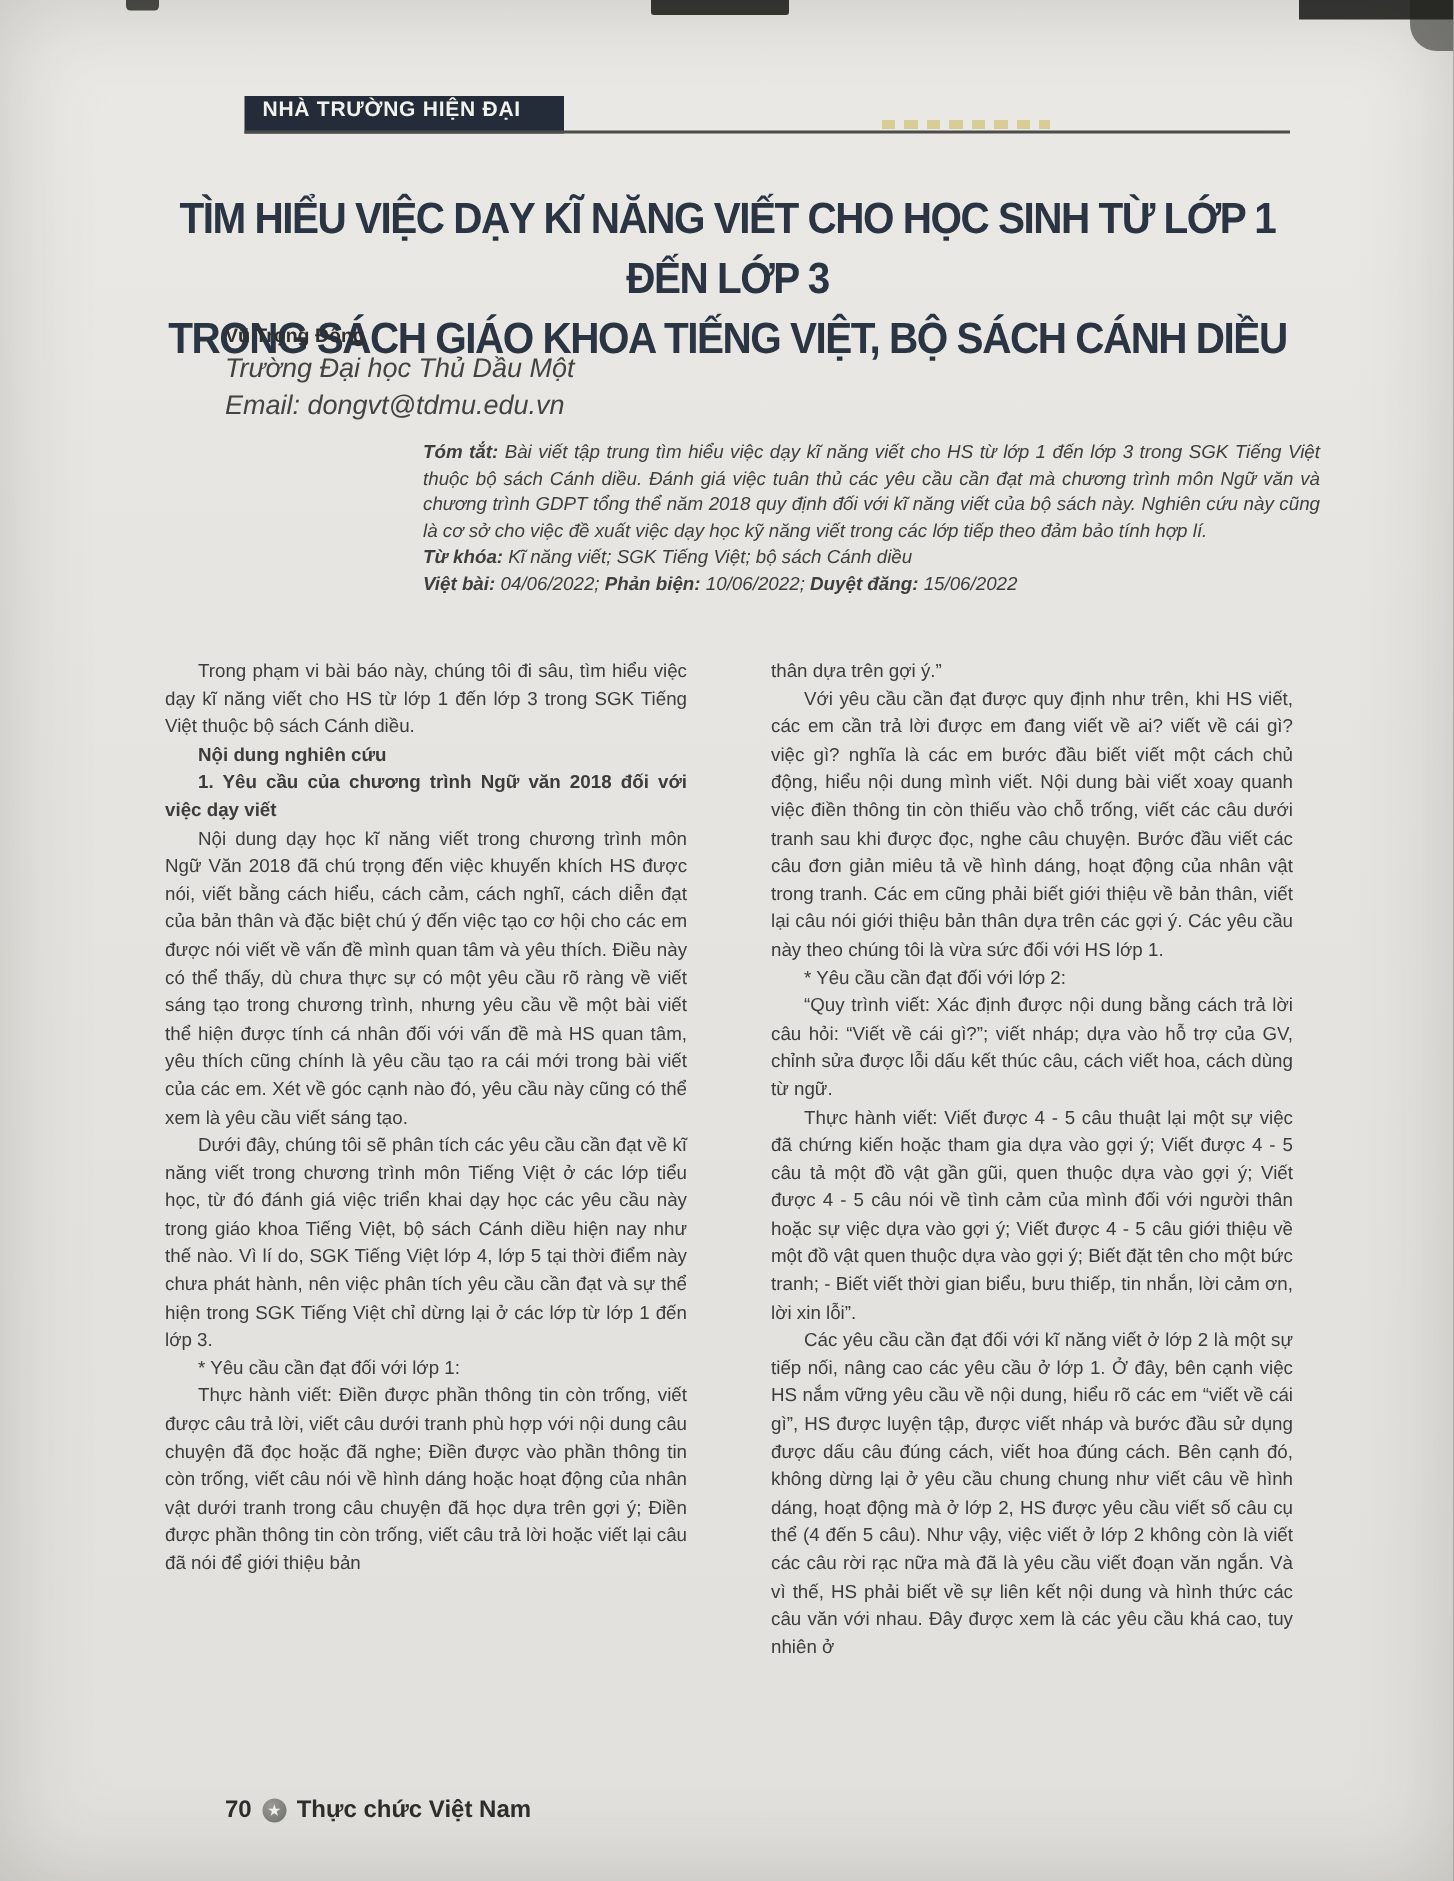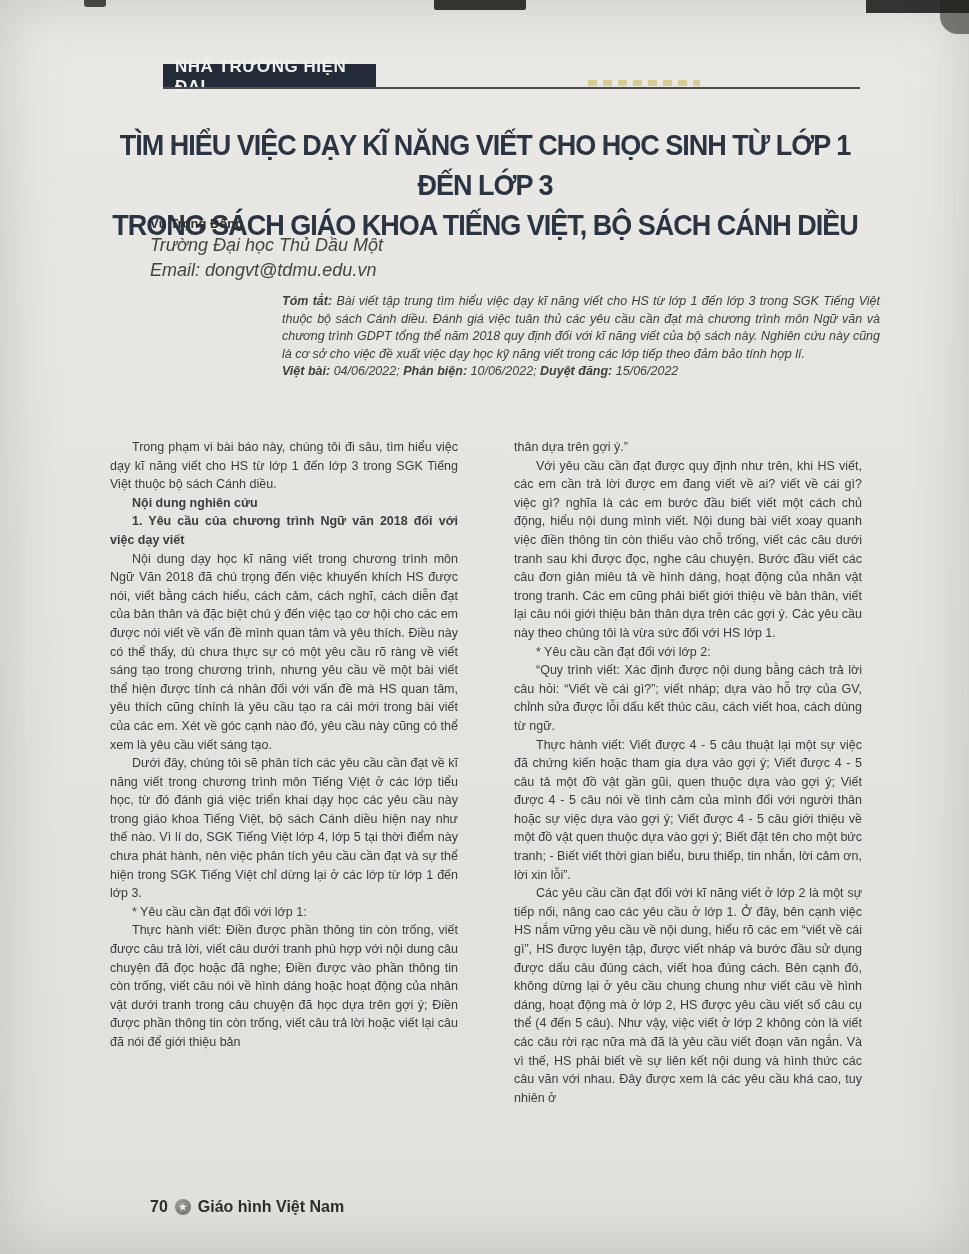--- a/index.html
+++ b/index.html
@@ -21,22 +21,22 @@
   .art-tr { left:866px; top:0; width:103px; height:13px; opacity:.9; }
   .art-tr2 { left:940px; top:0; width:29px; height:34px; opacity:.55; border-radius:0 0 0 18px; }
   .art-dashes {
     position:absolute; left:588px; top:80px; width:112px; height:6px;
     background:repeating-linear-gradient(90deg, rgba(198,178,70,.5) 0 9px, rgba(0,0,0,0) 9px 15px);
   }
   
   .section-bar {
     position:absolute; left:163px; top:64px; width:213px; height:25px;
     background:#232c38; color:#f1f1ee;
-    display:flex; align-items:center; padding-left:12px;
-    font-size:17px; font-weight:bold; letter-spacing:.5px;
+    display:flex; padding-left:12px;
+    font-size:14px; font-weight:bold; letter-spacing:.5px;
   }
   .header-rule { position:absolute; left:163px; top:87px; width:697px; height:2px; background:#4c4c48; }
   
   .title {
     position:absolute; left:105px; width:760px; top:126px;
     text-align:center; font-weight:bold; color:#2b3442;
     font-size:27px; line-height:37px; letter-spacing:-1px;
     transform:scaleY(1.08); transform-origin:top center;
   }
   
@@ -97,20 +97,21 @@
   </div>
 
   <div class="author-block">
     <div class="author-name">Vũ Trọng Đông</div>
     <div class="author-aff">Trường Đại học Thủ Dầu Một</div>
     <div class="author-email">Email: dongvt@tdmu.edu.vn</div>
   </div>
 
   <div class="abstract-block">
     <p><span class="lbl">Tóm tắt: </span><span>Bài viết tập trung tìm hiểu việc dạy kĩ năng viết cho HS từ lớp 1 đến lớp 3 trong SGK Tiếng Việt thuộc bộ sách Cánh diều. Đánh giá việc tuân thủ các yêu cầu cần đạt mà chương trình môn Ngữ văn và chương trình GDPT tổng thể năm 2018 quy định đối với kĩ năng viết của bộ sách này. Nghiên cứu này cũng là cơ sở cho việc đề xuất việc dạy học kỹ năng viết trong các lớp tiếp theo đảm bảo tính hợp lí.</span></p>
+    <p><span class="lbl">Từ khóa: </span><span>Kĩ năng viết; SGK Tiếng Việt; bộ sách Cánh diều</span></p>
     <p><span class="lbl">Việt bài:</span><span> 04/06/2022; </span><span class="lbl">Phản biện:</span><span> 10/06/2022; </span><span class="lbl">Duyệt đăng:</span><span> 15/06/2022</span></p>
   </div>
 
   <div class="columns">
     <div class="col">
       <p class="para">Trong phạm vi bài báo này, chúng tôi đi sâu, tìm hiểu việc dạy kĩ năng viết cho HS từ lớp 1 đến lớp 3 trong SGK Tiếng Việt thuộc bộ sách Cánh diều.</p>
       <p class="head">Nội dung nghiên cứu</p>
       <p class="head">1. Yêu cầu của chương trình Ngữ văn 2018 đối với việc dạy viết</p>
       <p class="para">Nội dung dạy học kĩ năng viết trong chương trình môn Ngữ Văn 2018 đã chú trọng đến việc khuyến khích HS được nói, viết bằng cách hiểu, cách cảm, cách nghĩ, cách diễn đạt của bản thân và đặc biệt chú ý đến việc tạo cơ hội cho các em được nói viết về vấn đề mình quan tâm và yêu thích. Điều này có thể thấy, dù chưa thực sự có một yêu cầu rõ ràng về viết sáng tạo trong chương trình, nhưng yêu cầu về một bài viết thể hiện được tính cá nhân đối với vấn đề mà HS quan tâm, yêu thích cũng chính là yêu cầu tạo ra cái mới trong bài viết của các em. Xét về góc cạnh nào đó, yêu cầu này cũng có thể xem là yêu cầu viết sáng tạo.</p>
       <p class="para">Dưới đây, chúng tôi sẽ phân tích các yêu cầu cần đạt về kĩ năng viết trong chương trình môn Tiếng Việt ở các lớp tiểu học, từ đó đánh giá việc triển khai dạy học các yêu cầu này trong giáo khoa Tiếng Việt, bộ sách Cánh diều hiện nay như thế nào. Vì lí do, SGK Tiếng Việt lớp 4, lớp 5 tại thời điểm này chưa phát hành, nên việc phân tích yêu cầu cần đạt và sự thể hiện trong SGK Tiếng Việt chỉ dừng lại ở các lớp từ lớp 1 đến lớp 3.</p>
@@ -123,16 +124,16 @@
       <p class="para">* Yêu cầu cần đạt đối với lớp 2:</p>
       <p class="para">“Quy trình viết: Xác định được nội dung bằng cách trả lời câu hỏi: “Viết về cái gì?”; viết nháp; dựa vào hỗ trợ của GV, chỉnh sửa được lỗi dấu kết thúc câu, cách viết hoa, cách dùng từ ngữ.</p>
       <p class="para">Thực hành viết: Viết được 4 - 5 câu thuật lại một sự việc đã chứng kiến hoặc tham gia dựa vào gợi ý; Viết được 4 - 5 câu tả một đồ vật gần gũi, quen thuộc dựa vào gợi ý; Viết được 4 - 5 câu nói về tình cảm của mình đối với người thân hoặc sự việc dựa vào gợi ý; Viết được 4 - 5 câu giới thiệu về một đồ vật quen thuộc dựa vào gợi ý; Biết đặt tên cho một bức tranh; - Biết viết thời gian biểu, bưu thiếp, tin nhắn, lời cảm ơn, lời xin lỗi”.</p>
       <p class="para">Các yêu cầu cần đạt đối với kĩ năng viết ở lớp 2 là một sự tiếp nối, nâng cao các yêu cầu ở lớp 1. Ở đây, bên cạnh việc HS nắm vững yêu cầu về nội dung, hiểu rõ các em “viết về cái gì”, HS được luyện tập, được viết nháp và bước đầu sử dụng được dấu câu đúng cách, viết hoa đúng cách. Bên cạnh đó, không dừng lại ở yêu cầu chung chung như viết câu về hình dáng, hoạt động mà ở lớp 2, HS được yêu cầu viết số câu cụ thể (4 đến 5 câu). Như vậy, việc viết ở lớp 2 không còn là viết các câu rời rạc nữa mà đã là yêu cầu viết đoạn văn ngắn. Và vì thế, HS phải biết về sự liên kết nội dung và hình thức các câu văn với nhau. Đây được xem là các yêu cầu khá cao, tuy nhiên ở</p>
     </div>
   </div>
 
   <div class="footer">
     <span>70</span>
     <span class="logo">★</span>
-    <span>Giáo hình Việt Nam</span>
+    <span>Thực chức Việt Nam</span>
   </div>
 
 </div>
 
 </body></html>

